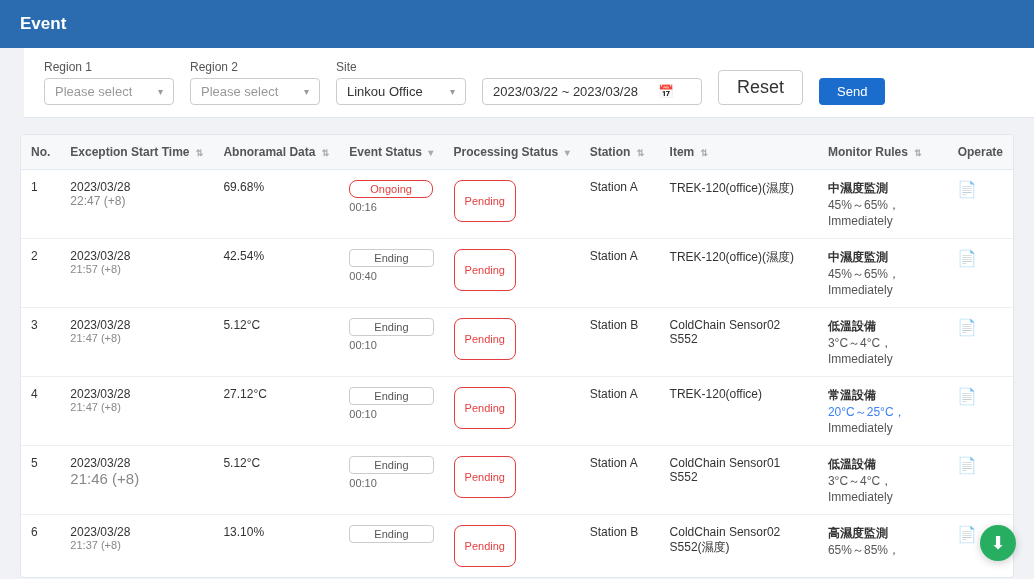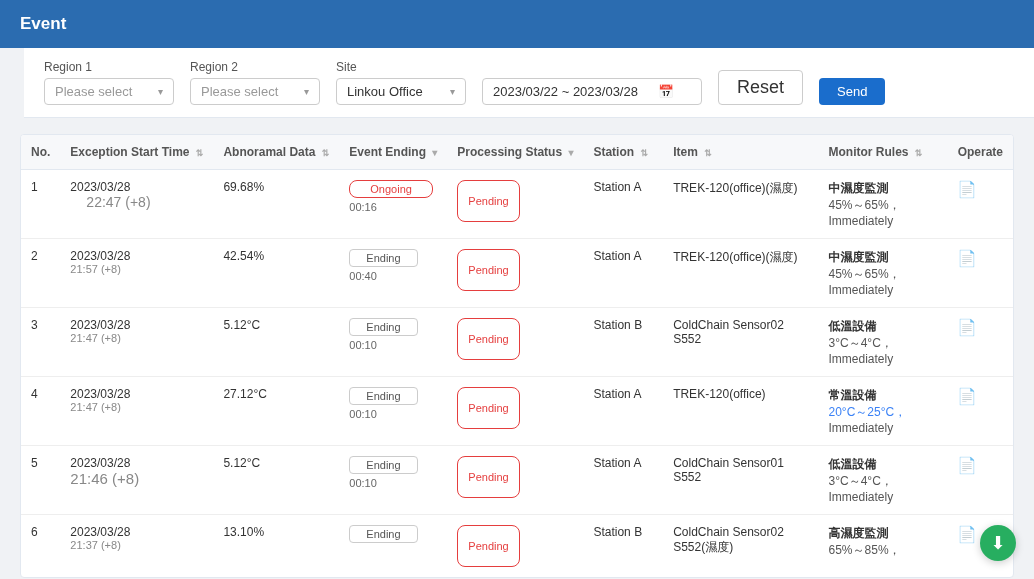--- a/index.html
+++ b/index.html
@@ -201,21 +201,21 @@
       padding: 2px 20px;
       border: 1px solid #e53e3e;
       border-radius: 8px;
       color: #e53e3e;
       font-size: 11px;
       background: white;
     }
 
     .badge-ending {
       display: inline-block;
-      padding: 2px 16px;
+      padding: 2px 24px;
       border: 1px solid #ccc;
       border-radius: 4px;
       color: #555;
       font-size: 11px;
       background: white;
     }
 
     .badge-time {
       display: block;
       font-size: 11px;
@@ -320,21 +320,21 @@
           </th>
           <th class="col-start">
             <span>Exception Start Time</span>
             <span class="sort-icon">⇅</span>
           </th>
           <th class="col-abnormal">
             <span>Abnoramal Data</span>
             <span class="sort-icon">⇅</span>
           </th>
           <th class="col-status">
-            <span>Event Ending</span>
+            <span>Event Status</span>
             <span class="filter-icon">▾</span>
           </th>
           <th class="col-proc">
             <span>Processing Status</span>
             <span class="filter-icon">▾</span>
           </th>
           <th class="col-station">
             <span>Station</span>
             <span class="sort-icon">⇅</span>
           </th>
@@ -349,21 +349,21 @@
           <th class="col-operate">
             <span>Operate</span>
           </th>
         </tr>
       </thead>
       <tbody id="table-body">
       <tr>
     <td>1</td>
     <td>
       <div>2023/03/28</div>
-      <div style="color:#888;font-size:14px;margin-left:16px;">22:47 (+8)</div>
+      <div style="color:#888;font-size:12px;">22:47 (+8)</div>
     </td>
     <td>69.68%</td>
     <td>
       <span class="badge-ongoing">Ongoing</span>
       <span class="badge-time">00:16</span>
     </td>
     <td>
       <span class="badge-pending">Pending</span>
     </td>
     <td>Station A</td>

